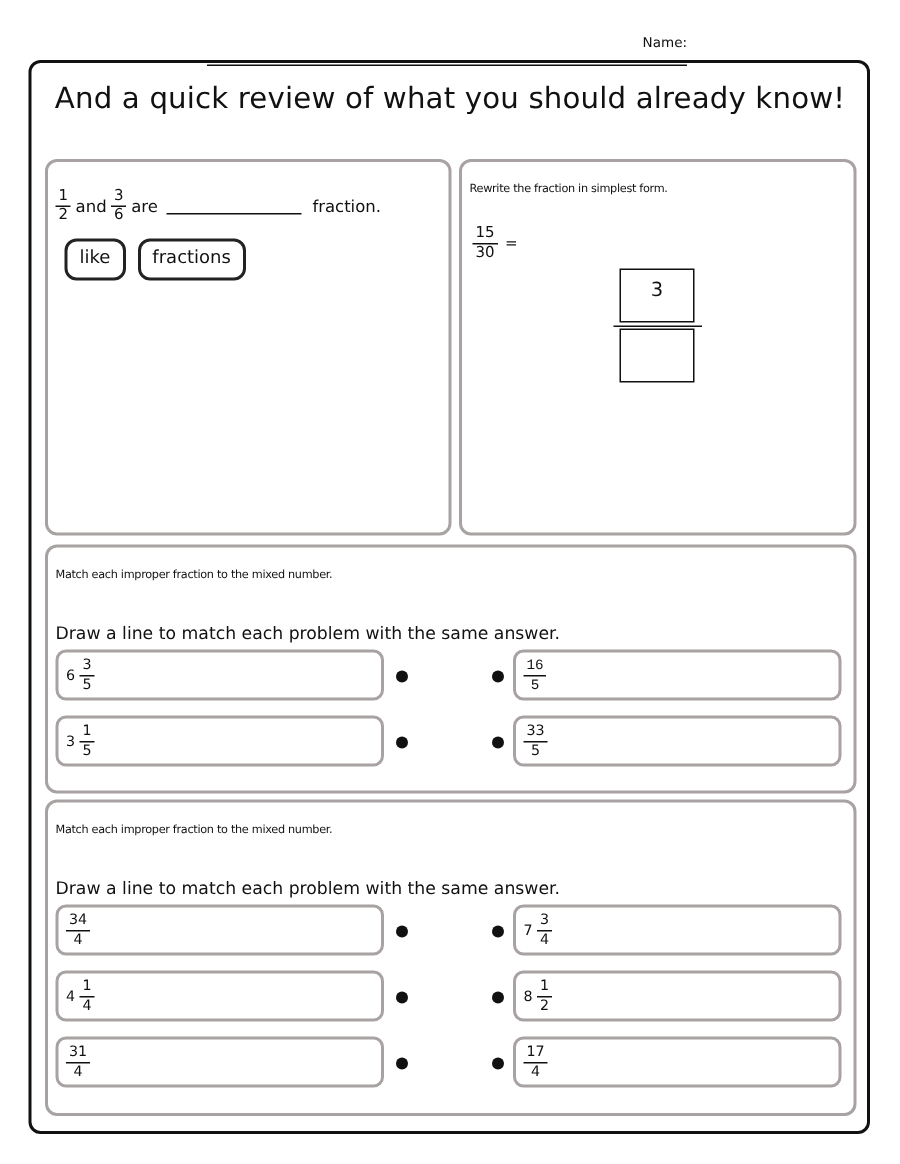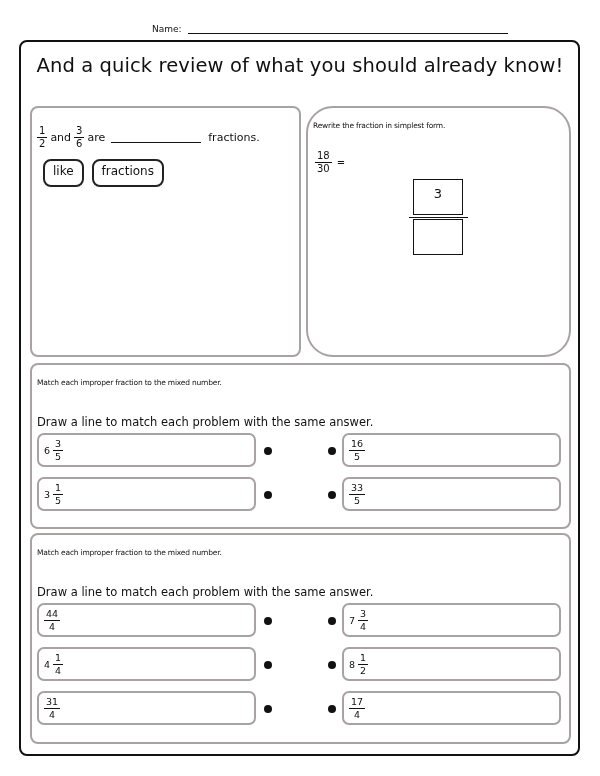--- a/index.html
+++ b/index.html
@@ -1,31 +1,31 @@
 <!DOCTYPE html>
 <html><head>
   <meta charset="utf-8">
   <style>
     * { box-sizing: border-box; margin: 0; padding: 0; }
     html, body { width: 600px; height: 776px; background: #ffffff; overflow: hidden; }
     body { position: relative; font-family: "DejaVu Sans", sans-serif; color: #111; }
 
-    .name-row { position: absolute; left: 152px; top: 24px; font-size: 9px; display: flex; align-items: flex-end; }
+    .name-row { position: absolute; left: 132px; top: 24px; font-size: 9px; display: flex; align-items: flex-end; flex-direction: column; }
     .name-line { display: inline-block; width: 320px; border-bottom: 1px solid #111; height: 10px; margin-left: 6px; }
 
     .frame { position: absolute; left: 19px; top: 40px; width: 561px; height: 716px;
              border: 2px solid #111; border-radius: 8px; }
 
     .title { position: absolute; left: 0; top: 54px; width: 600px; text-align: center;
              font-size: 19.5px; letter-spacing: 0.1px; color: #111; }
 
     .panel { position: absolute; border: 2px solid #a8a2a2; border-radius: 8px; background: #fff; }
 
     .p1 { left: 30px; top: 106px; width: 271px; height: 251px; }
-    .p2 { left: 306px; top: 106px; width: 265px; height: 251px; border-radius: 27px; }
+    .p2 { left: 306px; top: 106px; width: 265px; height: 251px; }
     .p3 { left: 30px; top: 363px; width: 541px; height: 166px; }
     .p4 { left: 30px; top: 533px; width: 541px; height: 211px; }
 
     .frac { display: inline-flex; flex-direction: column; align-items: center; vertical-align: middle; line-height: 1; }
     .frac .num { padding: 0 2px 1px 2px; border-bottom: 1px solid #111; }
     .frac .den { padding: 1px 2px 0 2px; }
 
     .q1 { position: absolute; left: 5px; top: 18px; font-size: 11px; display: flex; align-items: center; gap: 3px; }
     .q1 .frac { font-size: 10px; }
     .blank { display: inline-block; width: 90px; border-bottom: 1px solid #111; height: 10px; margin: 0 4px 0 3px; }
@@ -68,33 +68,33 @@
       <span class="num">1</span>
       <span class="den">2</span>
     </span>
     <span>and</span>
     <span class="frac">
       <span class="num">3</span>
       <span class="den">6</span>
     </span>
     <span>are</span>
     <span class="blank"></span>
-    <span>fractions.</span>
+    <span>fraction.</span>
   </div>
   <div class="choices">
     <span class="chip">like</span>
     <span class="chip">fractions</span>
   </div>
 </div>
 
 <div class="panel p2">
   <div class="small-instr">Rewrite the fraction in simplest form.</div>
   <div class="q2-frac">
     <span class="frac">
-      <span class="num">18</span>
+      <span class="num">15</span>
       <span class="den">30</span>
     </span>
     <span>=</span>
   </div>
   <div class="ans-top">3</div>
   <div class="ans-bar"></div>
   <div class="ans-bot"></div>
 </div>
 
 <div class="panel p3">
@@ -103,21 +103,21 @@
 
   <div class="match-box left-col" style="top:68px;">
     <span>6</span>
     <span class="frac">
         <span class="num">3</span>
         <span class="den">5</span>
       </span>
   </div>
   <div class="dot dot-l" style="top:82px;"></div>
   <div class="dot dot-r" style="top:82px;"></div>
-  <div class="match-box right-col" style="top:68px;">
+  <div class="match-box right-col" style="top:68px;font-family:Liberation Mono, monospace;">
     <span class="frac">
         <span class="num">16</span>
         <span class="den">5</span>
       </span>
   </div>
 
   <div class="match-box left-col" style="top:112px;">
     <span>3</span>
     <span class="frac">
         <span class="num">1</span>
@@ -133,21 +133,21 @@
       </span>
   </div>
 </div>
 
 <div class="panel p4">
   <div class="small-instr">Match each improper fraction to the mixed number.</div>
   <div class="draw-instr">Draw a line to match each problem with the same answer.</div>
 
   <div class="match-box left-col" style="top:68px;">
     <span class="frac">
-        <span class="num">44</span>
+        <span class="num">34</span>
         <span class="den">4</span>
       </span>
   </div>
   <div class="dot dot-l" style="top:82px;"></div>
   <div class="dot dot-r" style="top:82px;"></div>
   <div class="match-box right-col" style="top:68px;">
     <span>7</span>
     <span class="frac">
         <span class="num">3</span>
         <span class="den">4</span>

